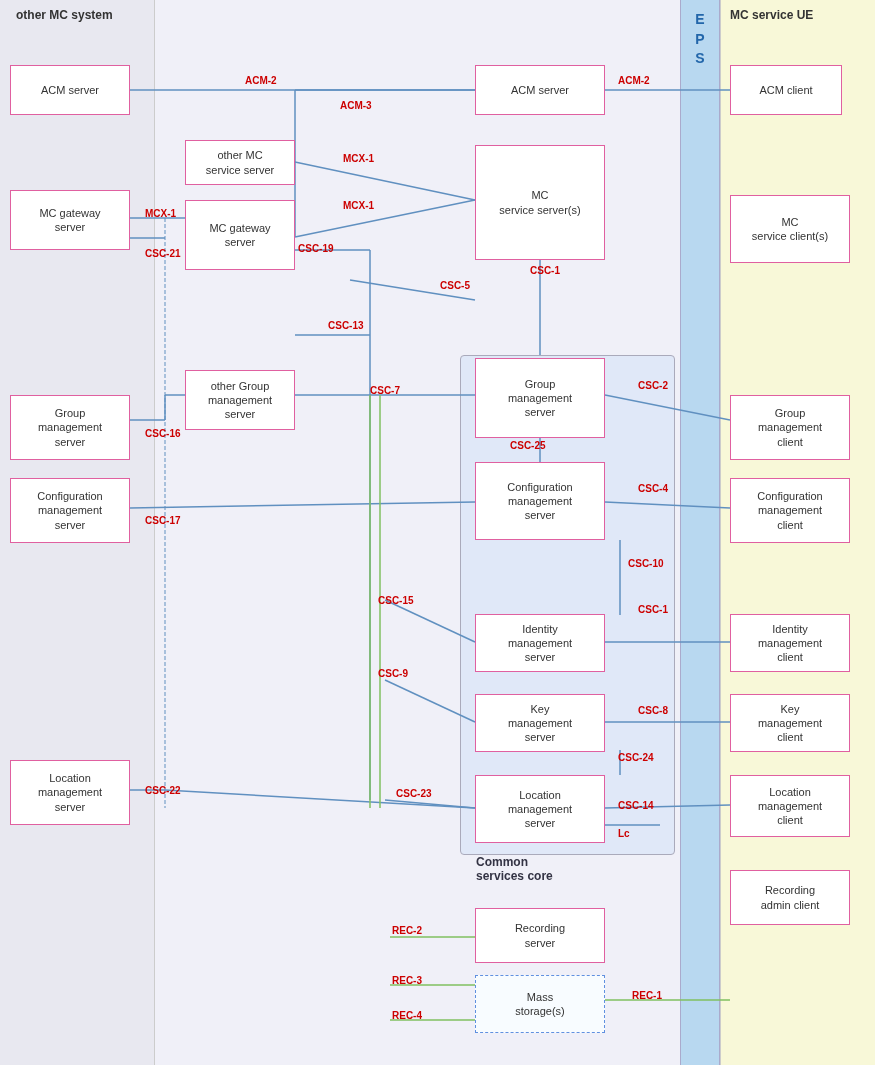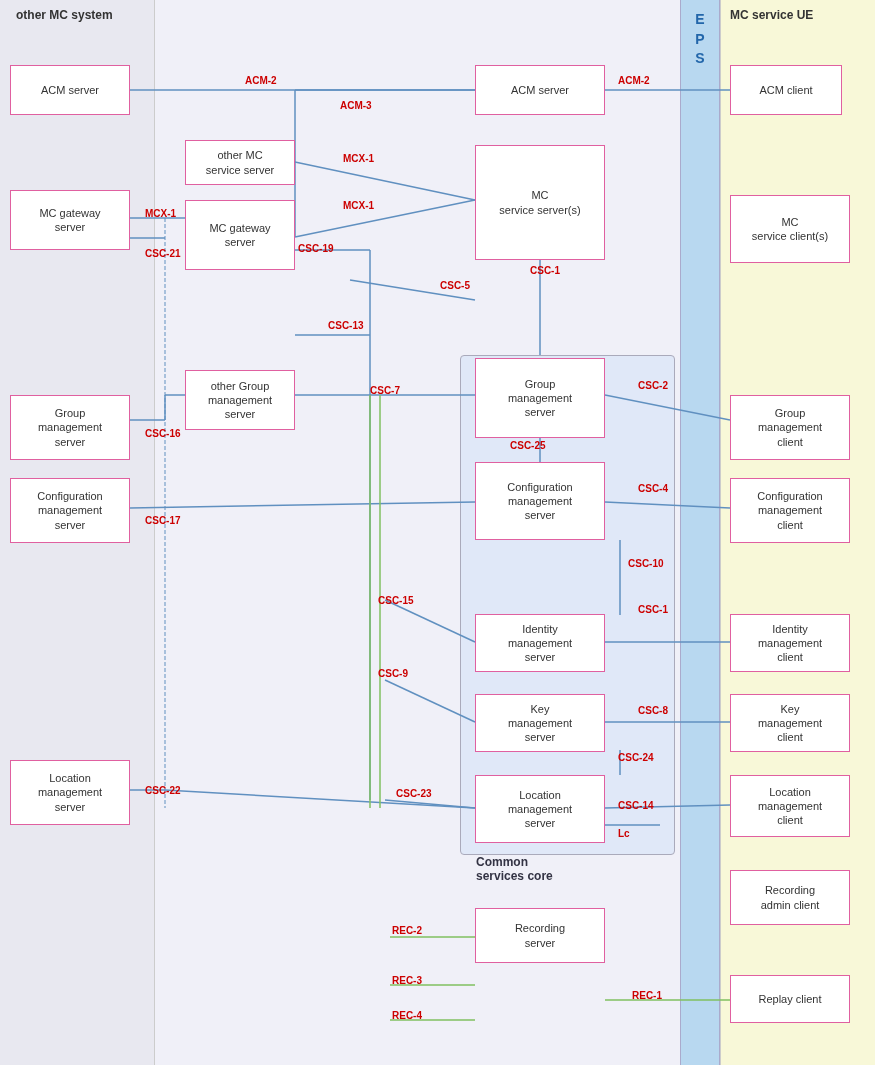--- a/index.html
+++ b/index.html
@@ -191,30 +191,30 @@
   <div class="box box-pink" style="left:185px;top:370px;width:110px;height:60px;">other Group<br>management<br>server</div>
 
   <div class="box box-pink" style="left:475px;top:65px;width:130px;height:50px;">ACM server</div>
   <div class="box box-pink" style="left:475px;top:145px;width:130px;height:115px;">MC<br>service server(s)</div>
   <div class="box box-pink" style="left:475px;top:358px;width:130px;height:80px;">Group<br>management<br>server</div>
   <div class="box box-pink" style="left:475px;top:462px;width:130px;height:78px;">Configuration<br>management<br>server</div>
   <div class="box box-pink" style="left:475px;top:614px;width:130px;height:58px;">Identity<br>management<br>server</div>
   <div class="box box-pink" style="left:475px;top:694px;width:130px;height:58px;">Key<br>management<br>server</div>
   <div class="box box-pink" style="left:475px;top:775px;width:130px;height:68px;">Location<br>management<br>server</div>
   <div class="box box-pink" style="left:475px;top:908px;width:130px;height:55px;">Recording<br>server</div>
+  <div class="box box-dashed" style="left:475px;top:975px;width:130px;height:58px;">Mass<br>storage(s)</div>
 
   <div class="box box-pink" style="left:730px;top:65px;width:112px;height:50px;">ACM client</div>
   <div class="box box-pink" style="left:730px;top:195px;width:120px;height:68px;">MC<br>service client(s)</div>
   <div class="box box-pink" style="left:730px;top:395px;width:120px;height:65px;">Group<br>management<br>client</div>
   <div class="box box-pink" style="left:730px;top:478px;width:120px;height:65px;">Configuration<br>management<br>client</div>
   <div class="box box-pink" style="left:730px;top:614px;width:120px;height:58px;">Identity<br>management<br>client</div>
   <div class="box box-pink" style="left:730px;top:694px;width:120px;height:58px;">Key<br>management<br>client</div>
   <div class="box box-pink" style="left:730px;top:775px;width:120px;height:62px;">Location<br>management<br>client</div>
   <div class="box box-pink" style="left:730px;top:870px;width:120px;height:55px;">Recording<br>admin client</div>
-  <div class="box box-pink" style="left:730px;top:975px;width:120px;height:48px;">Replay client</div>
 
   <div class="label-red" style="left:245px;top:75px;">ACM-2</div>
   <div class="label-red" style="left:340px;top:100px;">ACM-3</div>
   <div class="label-red" style="left:618px;top:75px;">ACM-2</div>
   <div class="label-red" style="left:343px;top:153px;">MCX-1</div>
   <div class="label-red" style="left:145px;top:208px;">MCX-1</div>
   <div class="label-red" style="left:343px;top:200px;">MCX-1</div>
   <div class="label-red" style="left:298px;top:243px;">CSC-19</div>
   <div class="label-red" style="left:145px;top:248px;">CSC-21</div>
   <div class="label-red" style="left:328px;top:320px;">CSC-13</div>

